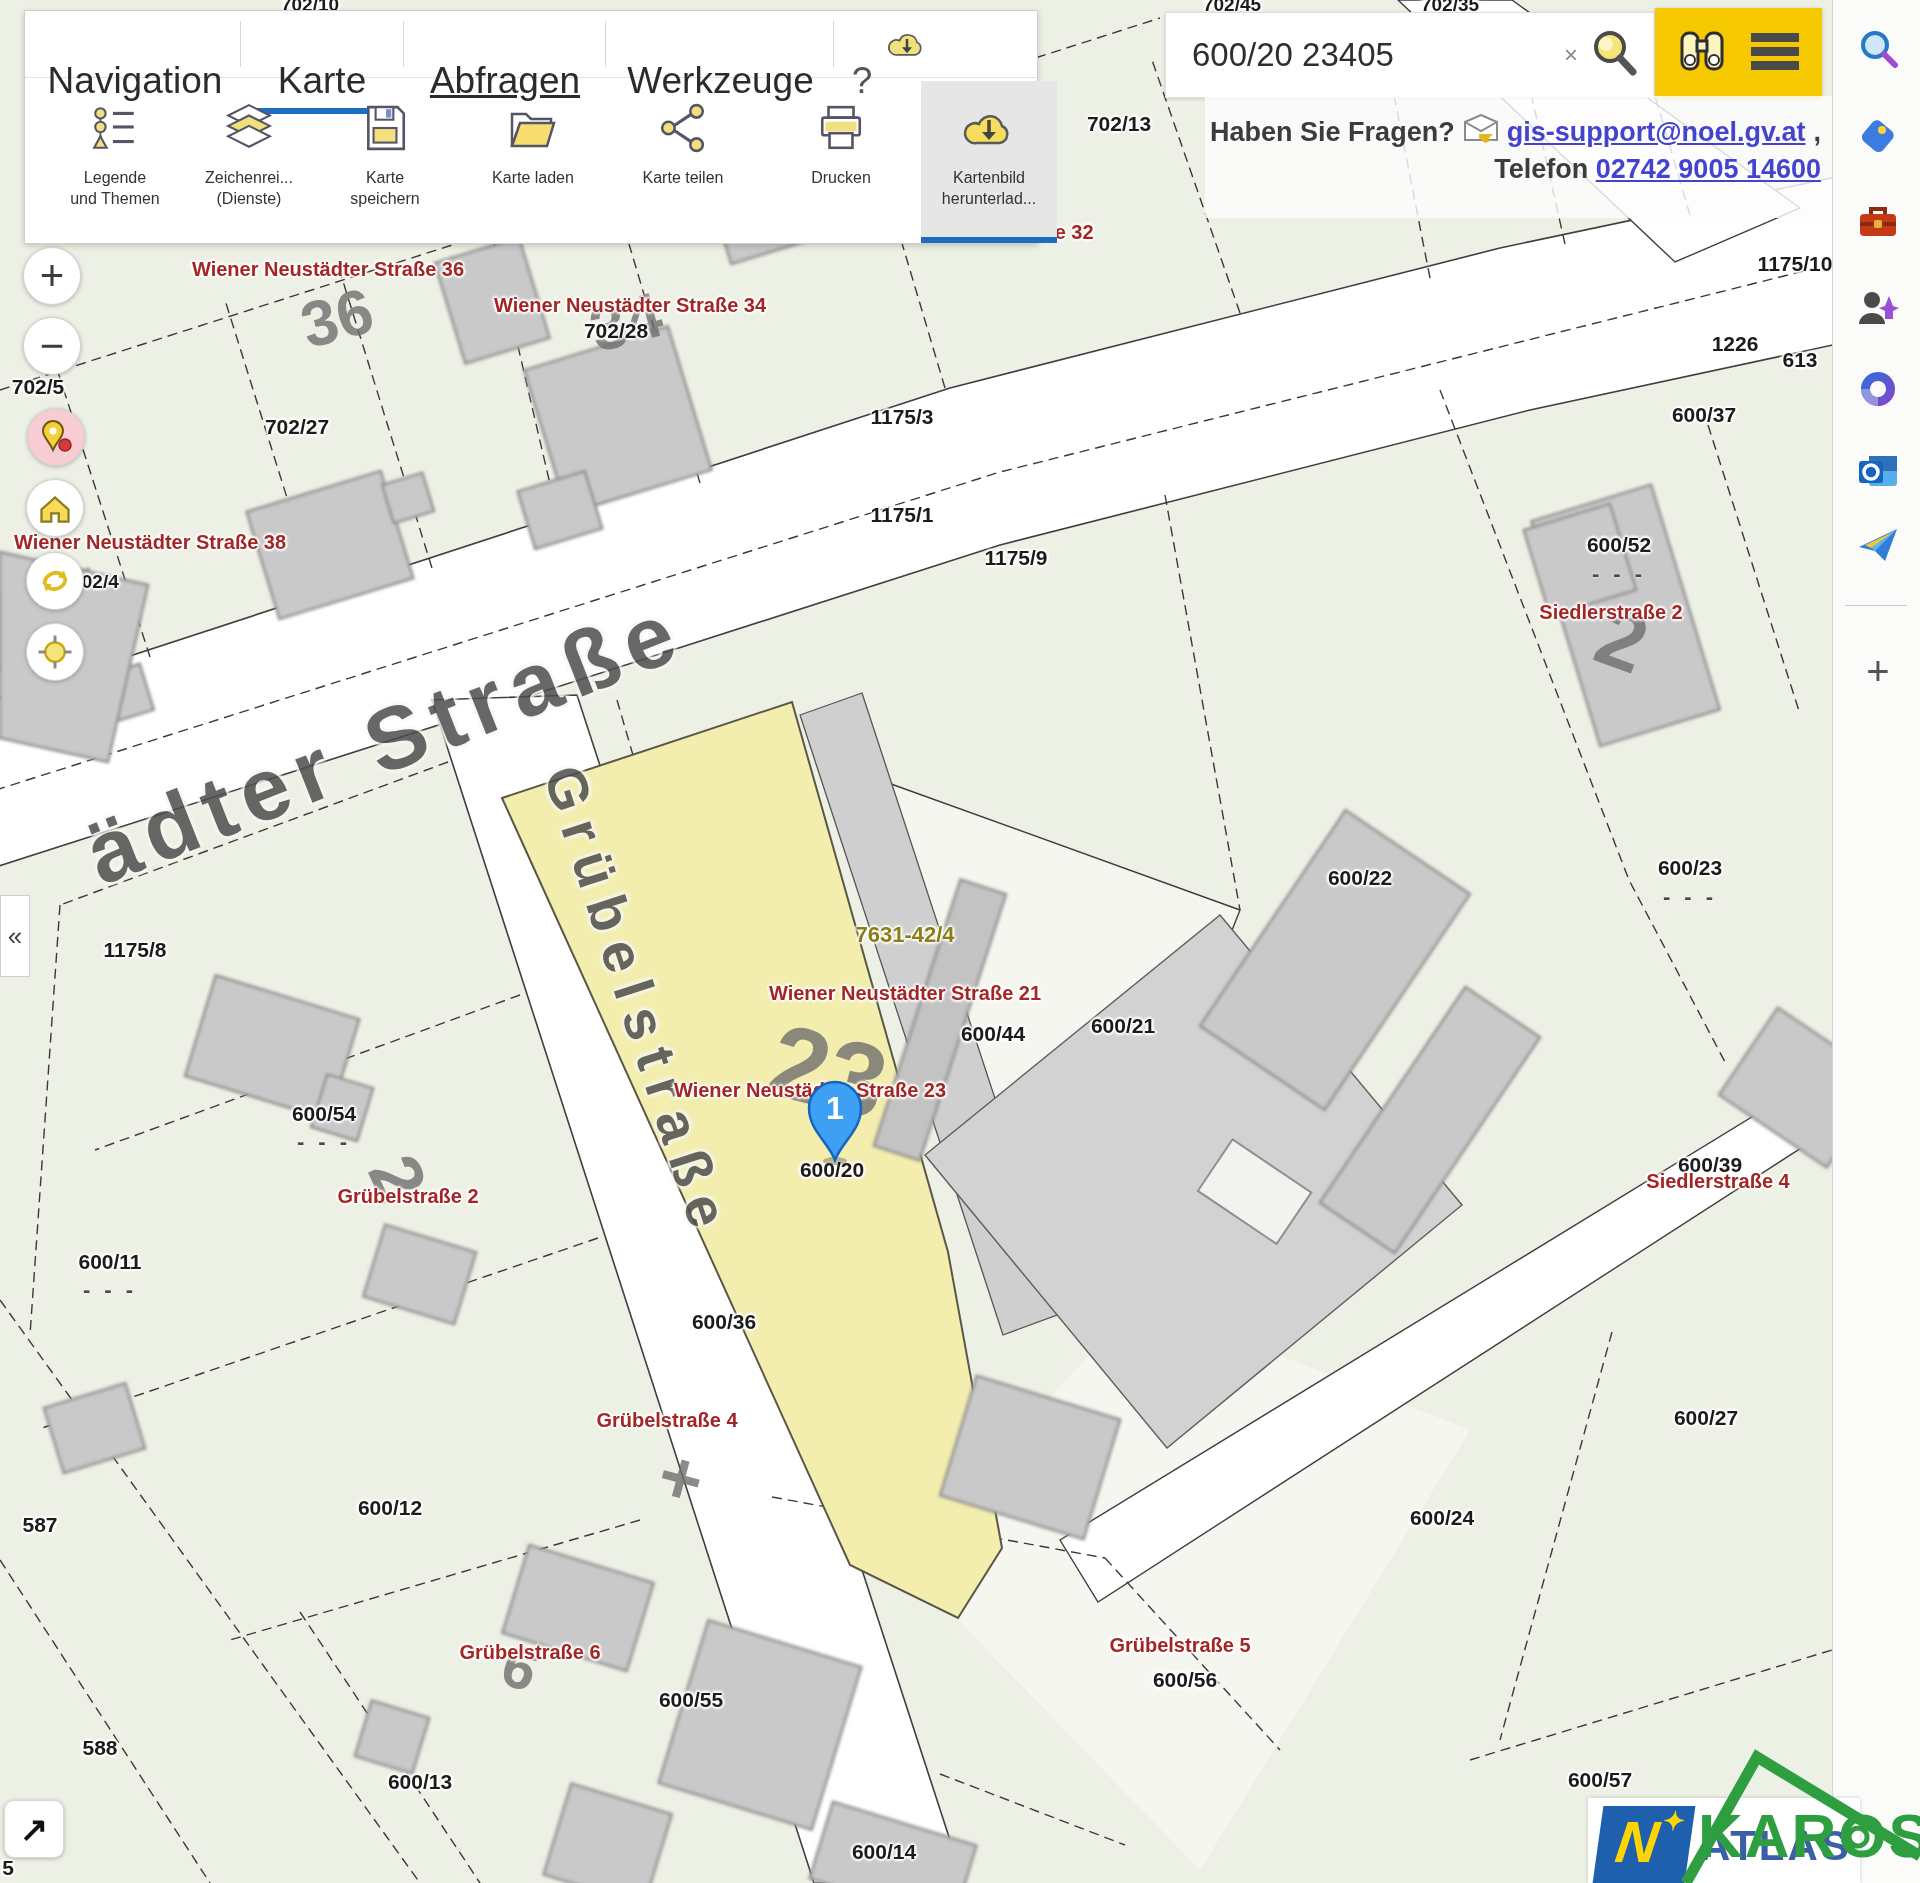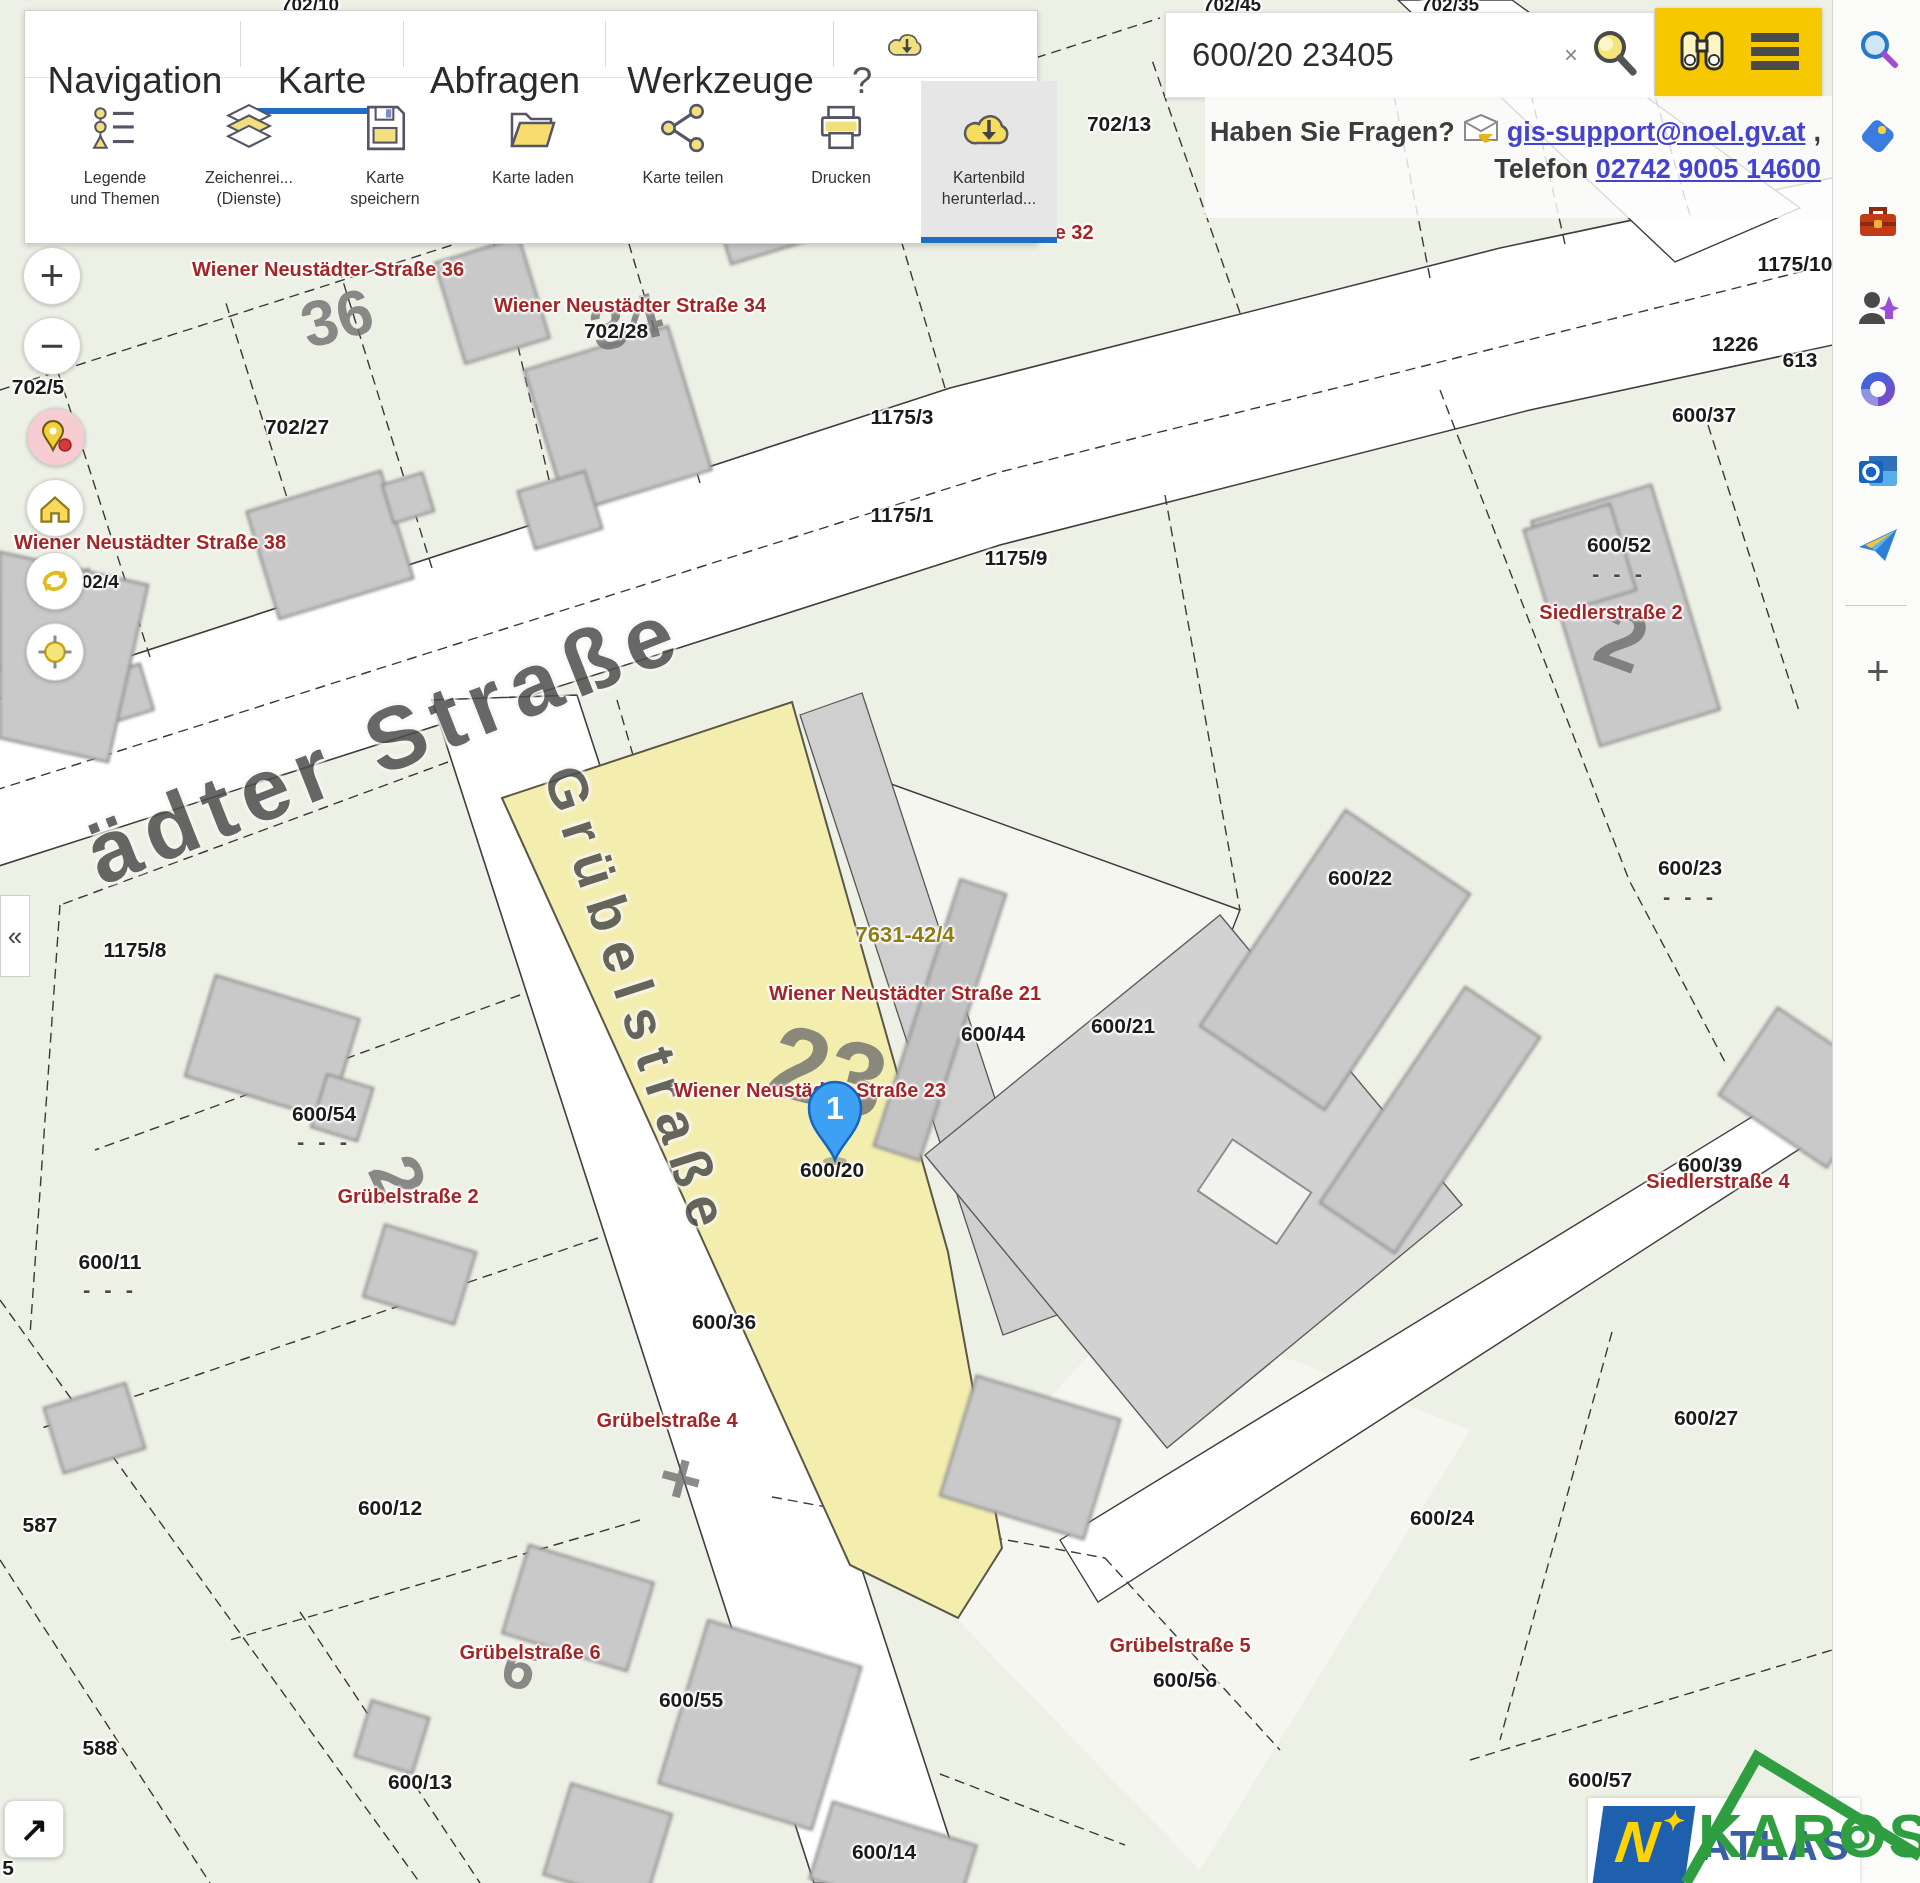--- a/index.html
+++ b/index.html
@@ -250,21 +250,21 @@
       </svg>
     </div>
   </div>
 
   <div id="panel">
     <div id="tabrow">
       <div class="tab" style="left:10px;width:200px;">Navigation</div>
       <div class="tabsep" style="left:215px;"></div>
       <div class="tab active" style="left:222px;width:150px;">Karte</div>
       <div class="tabsep" style="left:378px;"></div>
-      <div class="tab" style="left:385px;width:190px;">Abfragen</div>
+      <div class="tab" style="left:385px;width:190px;text-decoration:underline;">Abfragen</div>
       <div class="tabsep" style="left:580px;"></div>
       <div class="tab" style="left:588px;width:215px;">Werkzeuge</div>
       <div class="tabsep" style="left:808px;"></div>
       <div class="tab" style="left:815px;width:44px;color:#555;">?</div>
       <span style="position:absolute;left:862px;top:16px;">
         <svg width="40" height="34" viewBox="0 0 48 40">
             <path d="M13,33 a9,9 0 1 1 2,-17 a11,11 0 0 1 21,2 a8,8 0 0 1 -2,15 z" fill="#f2df7e" stroke="#5a5a5a" stroke-width="2"></path>
             <line x1="24" y1="14" x2="24" y2="26" stroke="#444" stroke-width="3"></line>
             <polygon points="18,24 30,24 24,31" fill="#444"></polygon>
           </svg>

